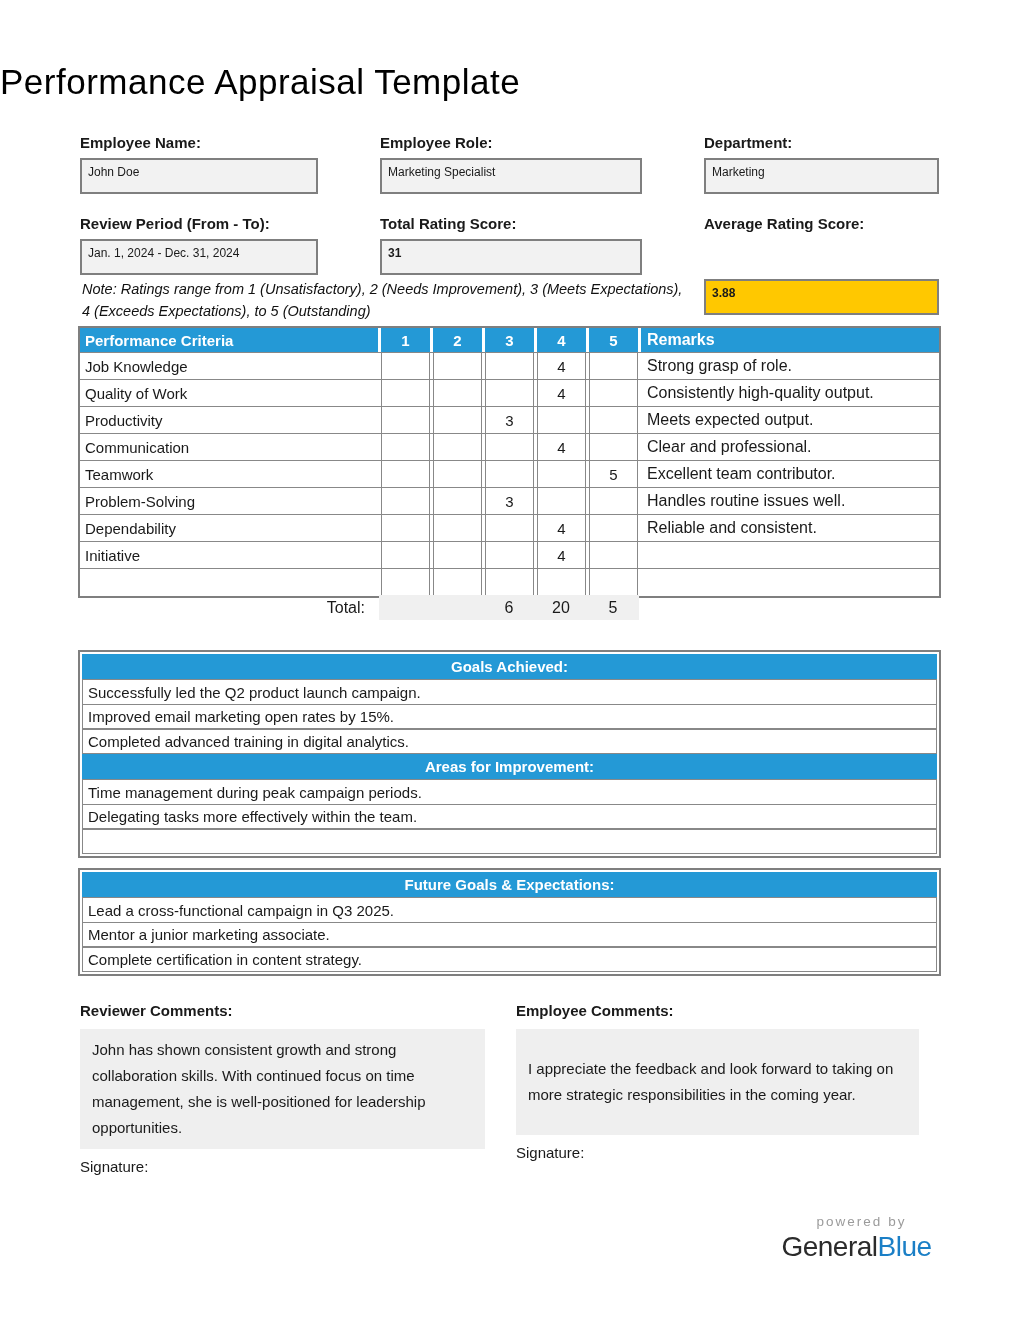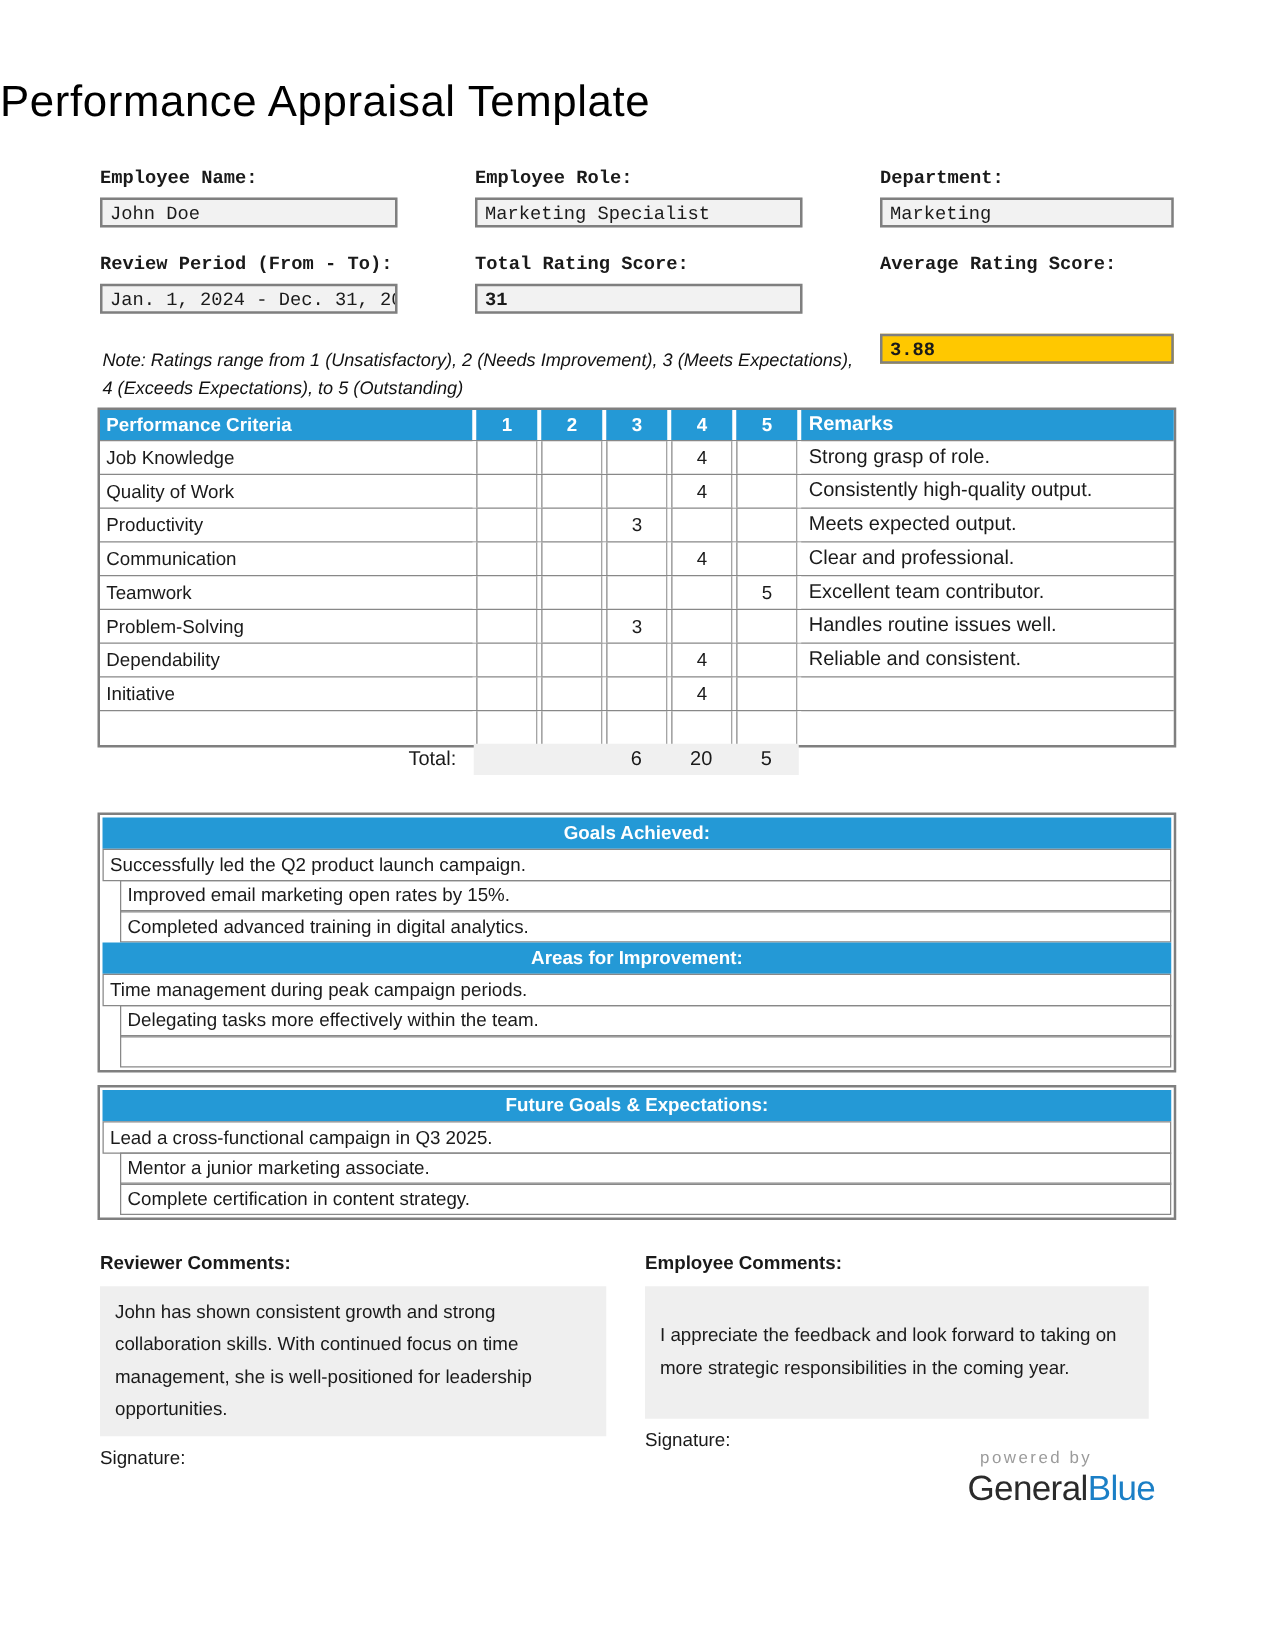--- a/index.html
+++ b/index.html
@@ -22,27 +22,27 @@
     position:absolute; top:62px; left:0; width:100%;
     font-size:35px; font-weight:400; color:#000;
     letter-spacing:0.5px;
   }
 
   
   .info-grid {
     position:absolute; top:134px; left:80px;
     display:grid;
     grid-template-columns:238px 262px 235px;
-    column-gap:62px; row-gap:21px;font-family:Liberation Mono, monospace;
+    column-gap:62px; row-gap:21px;
   }
   .field-label { font-size:15px; font-weight:700; margin-bottom:7px; }
   .field-box {
-    height:24px; background:var(--cell-fill);
+    height:36px; background:var(--cell-fill);
     border:2px solid var(--border-dark);
-    font-size:15px; line-height:24px; padding:0 6px;
+    font-size:12px; line-height:24px; padding:0 6px;
     overflow:hidden; white-space:nowrap;
   }
   .field-box.bold { font-weight:700; }
   .field-box.highlight { background:var(--yellow); font-weight:700;margin-top:47px; }
 
   
   .note {
     position:absolute; top:278px; left:82px;
     font-size:14.5px; font-style:italic; line-height:1.55; color:#111;
   }
@@ -78,38 +78,38 @@
   .sec-block { border:2px solid var(--border-dark); padding:2px; background:#fff; }
   .sec-block + .sec-block { margin-top:10px; }
   .sec-head {
     height:25px; background:var(--accent); color:#fff; font-weight:700;
     font-size:15px; display:flex; align-items:center; justify-content:center;
   }
   .sec-row {
     height:26px; border:1.5px solid var(--border-mid);
     font-size:15px; display:flex; align-items:center; padding:0 5px;
   }
-  .sec-row + .sec-row { margin-top:-1.5px;margin-left:14px; }
+  .sec-row + .sec-row { margin-top:-1.5px; }
 
   
   .comments {
     position:absolute; top:1002px; left:80px; width:997px;
     display:grid; grid-template-columns:405px 403px; column-gap:31px;
   }
   .cm-label { font-size:15px; font-weight:700; margin-bottom:10px; }
   .cm-box {
     background:#efefef; min-height:106px; padding:8px 12px;
     font-size:15px; line-height:1.74;
   }
   .cm-box.center { display:flex; align-items:center; }
   .sig { margin-top:9px; font-size:15px; }
 
   
   .footer {
-    position:absolute; top:1158px; right:81px; text-align:left; width:165px;
+    position:absolute; top:1214px; right:81px; text-align:center; width:165px;
   }
   .powered { color:#9b9b9b; font-size:13.5px; letter-spacing:2px; padding-left:10px; }
   .brand { font-size:28px; margin-top:2px; letter-spacing:-0.5px; }
   .brand .g { color:#2b2b2b; }
   .brand .b { color:#1b7fc6; }
 </style>
 </head>
 <body>
 
 <div class="page">

